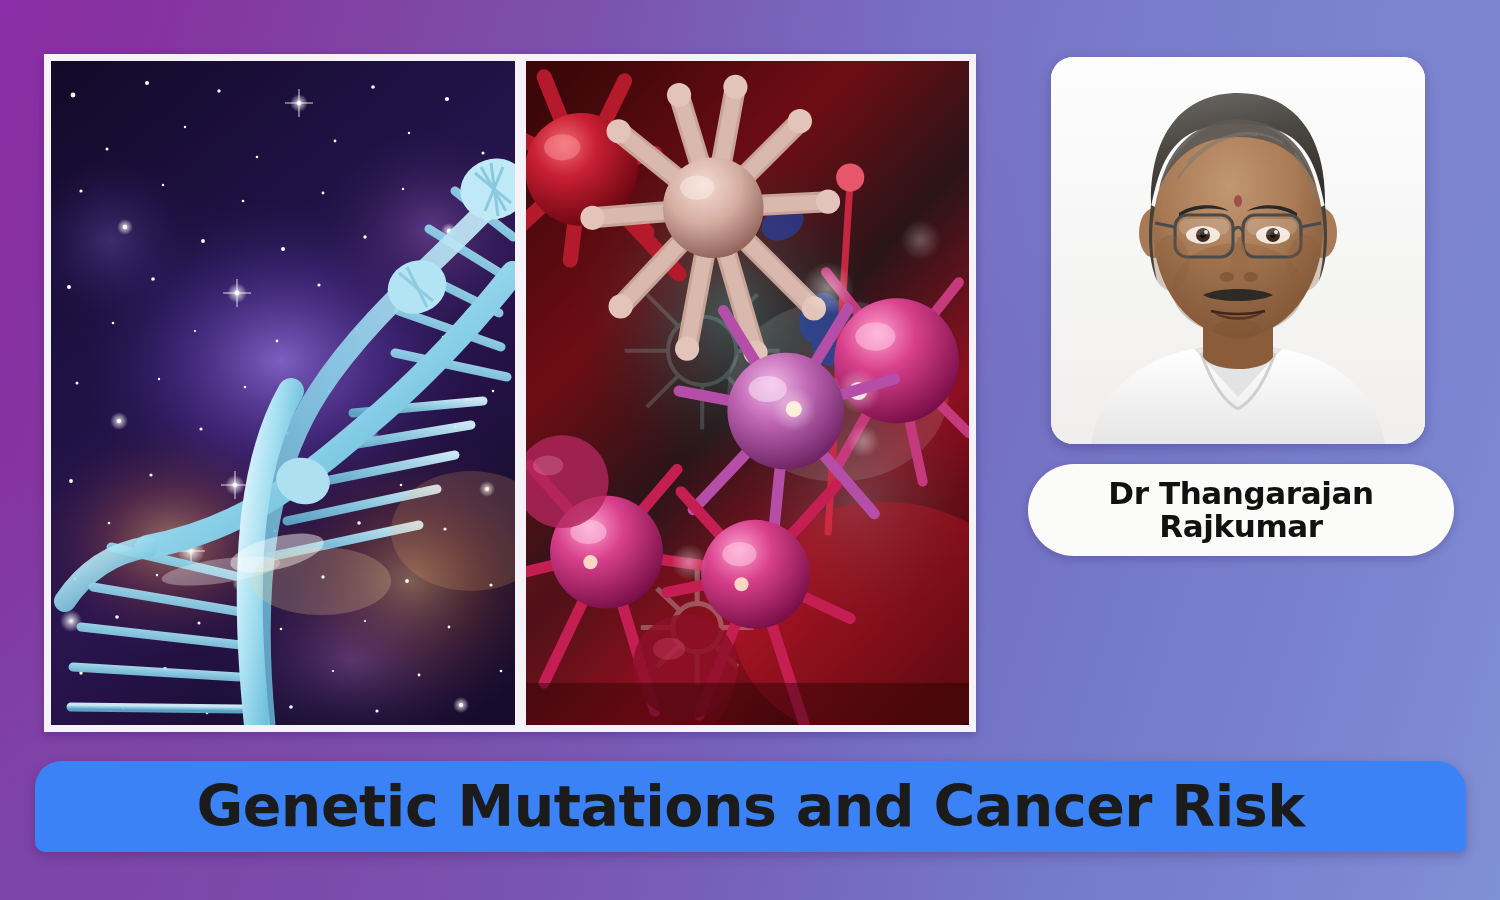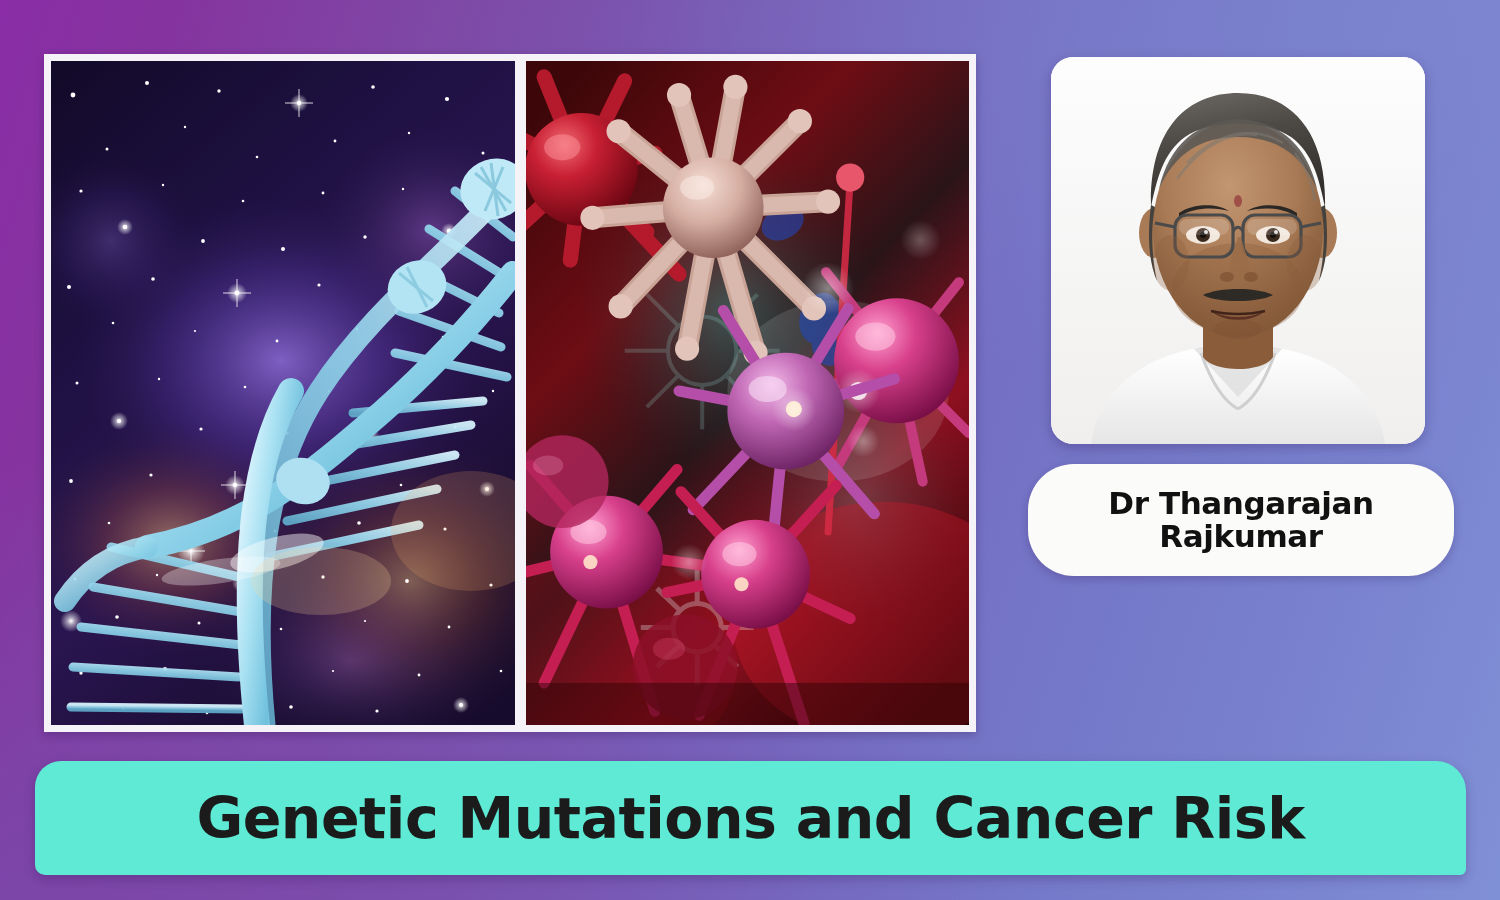--- a/index.html
+++ b/index.html
@@ -81,21 +81,21 @@
     overflow: hidden;
   }
   .portrait-card svg { display: block; width: 100%; height: 100%; }
 
   
   .name-pill {
     position: absolute;
     left: 1028px;
     top: 464px;
     width: 426px;
-    height: 112px;
+    height: 92px;
     background: #fbfbf9;
     border-radius: 46px;
     box-shadow: 0 3px 10px rgba(40,10,70,0.22);
     display: flex;
     align-items: center;
     justify-content: center;
     box-sizing: border-box;
     padding: 0 20px;
   }
   .name-text {
@@ -107,22 +107,22 @@
     text-align: center;
     white-space: pre-line;
   }
 
   
   .title-card {
     position: absolute;
     left: 35px;
     top: 761px;
     width: 1431px;
-    height: 114px;
-    background: #5eead4;
+    height: 91px;
+    background: #3b82f6;
     border-top-left-radius: 26px;
     border-top-right-radius: 30px;
     border-bottom-left-radius: 10px;
     border-bottom-right-radius: 6px;
     box-shadow: 0 4px 11px rgba(40,10,70,0.24);
     display: flex;
     align-items: center;
     justify-content: center;
     box-sizing: border-box;
     padding: 0 40px;

